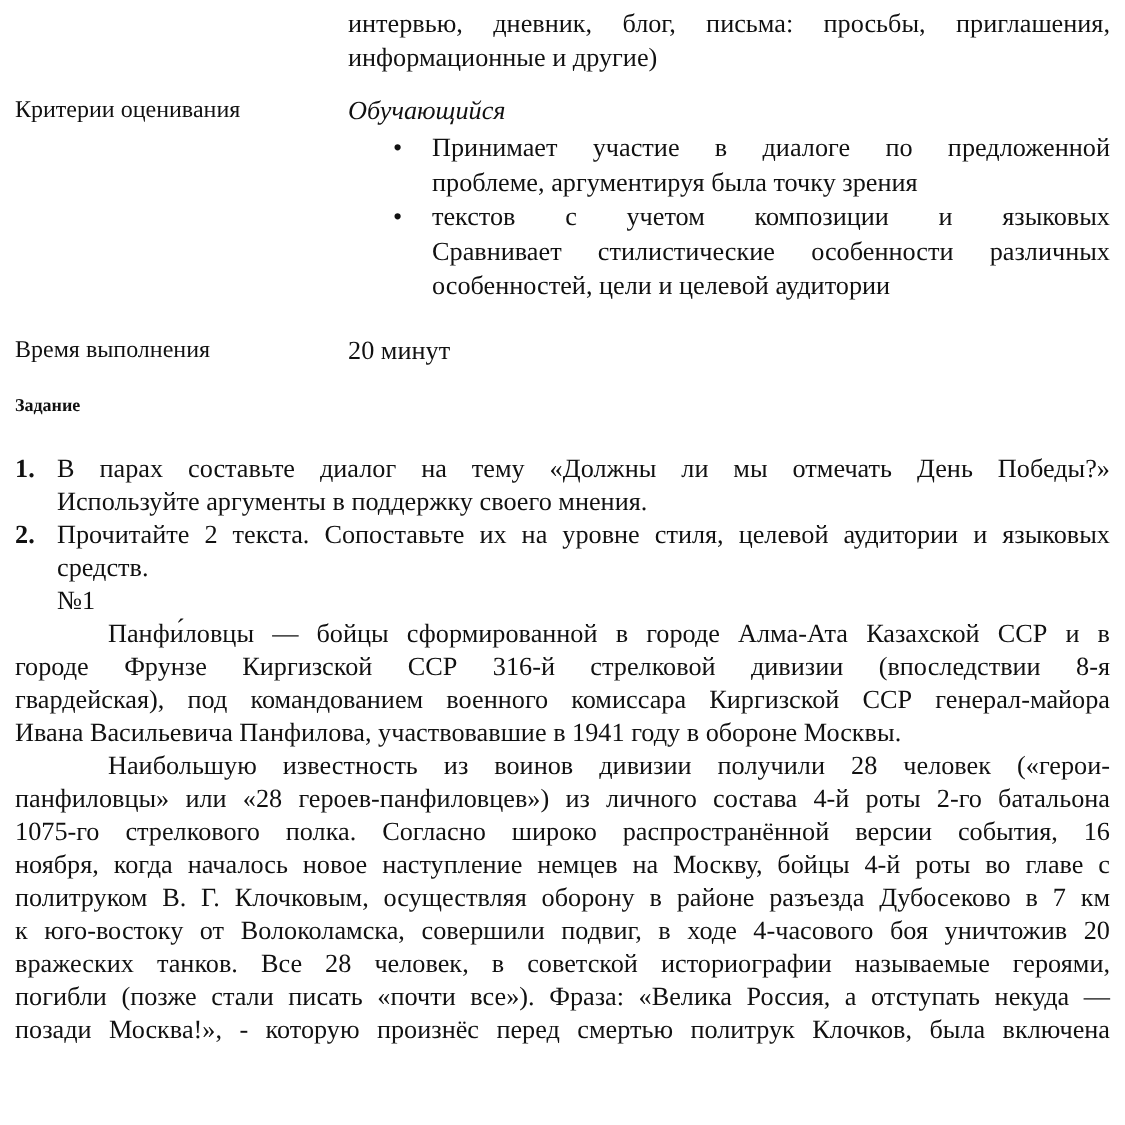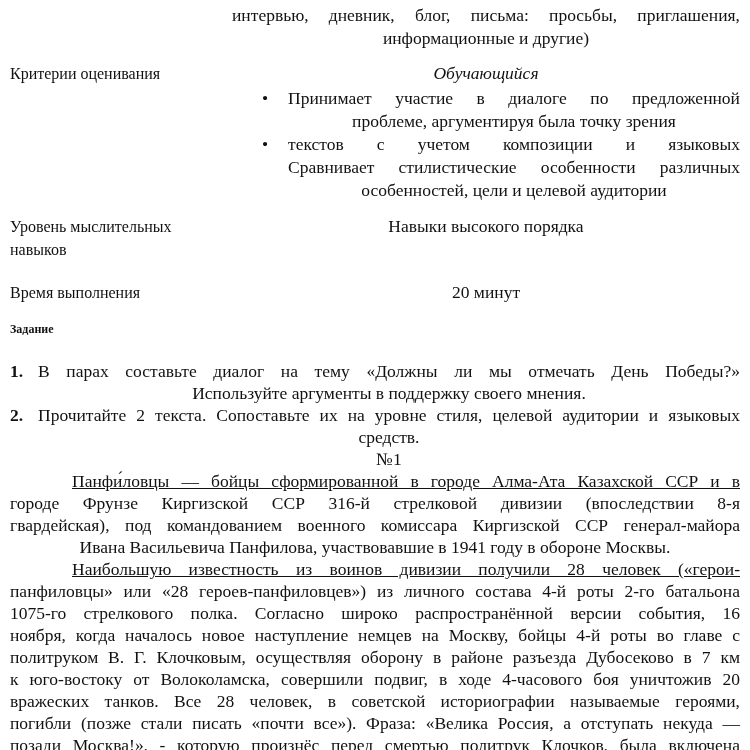--- a/index.html
+++ b/index.html
@@ -23,21 +23,21 @@
   .row { display: flex; align-items: flex-start; }
   .row .label {
     flex: 0 0 222px;
     font-weight: normal;
     font-size: 16px;
     padding-right: 10px;
   }
   .row .content { flex: 1; min-width: 0; }
 
   .jline { text-align: justify; text-align-last: justify; }
-  .lline { text-align: center; }
+  .lline { text-align: left; }
   .italic { font-style: italic; }
 
   .bullets { margin-top: 2px; }
   .bullet-item { display: flex; align-items: flex-start; }
   .bullet-mark { flex: 0 0 26px; margin-left: 30px; }
   .bullet-text { flex: 1; min-width: 0; }
 
   .mt12 { margin-top: 12px; }
   .mt13 { margin-top: 13px; }
   .mt20 { margin-top: 20px; }
@@ -47,21 +47,21 @@
     font-weight: bold;
     font-size: 12px;
     line-height: 23px;
   }
 
   .task-block { margin-top: 19px; }
   .list-item { display: flex; align-items: flex-start; }
   .list-item .num { flex: 0 0 28px; font-weight: bold; }
   .list-item .itext { flex: 1; min-width: 0; }
   .no1 { margin-left: 28px; }
-  .indent { padding-left: 62px; text-decoration: underline; }
+  .indent { padding-left: 62px; }
 </style>
 </head>
 <body>
 
 <div class="page">
 
   <section class="upper">
 
     <div class="row">
       <div class="label"></div>
@@ -88,26 +88,20 @@
             <div class="bullet-text">
               <div class="jline">текстов с учетом композиции и языковых</div>
               <div class="jline">Сравнивает стилистические особенности различных</div>
               <div class="lline">особенностей, цели и целевой аудитории</div>
             </div>
           </div>
         </div>
       </div>
     </div>
 
-    <div class="row mt13">
-      <div class="label">Уровень мыслительных навыков</div>
-      <div class="content">
-        <div class="lline">Навыки высокого порядка</div>
-      </div>
-    </div>
 
     <div class="row mt20">
       <div class="label">Время выполнения</div>
       <div class="content">
         <div class="lline">20 минут</div>
       </div>
     </div>
 
   </section>
 

